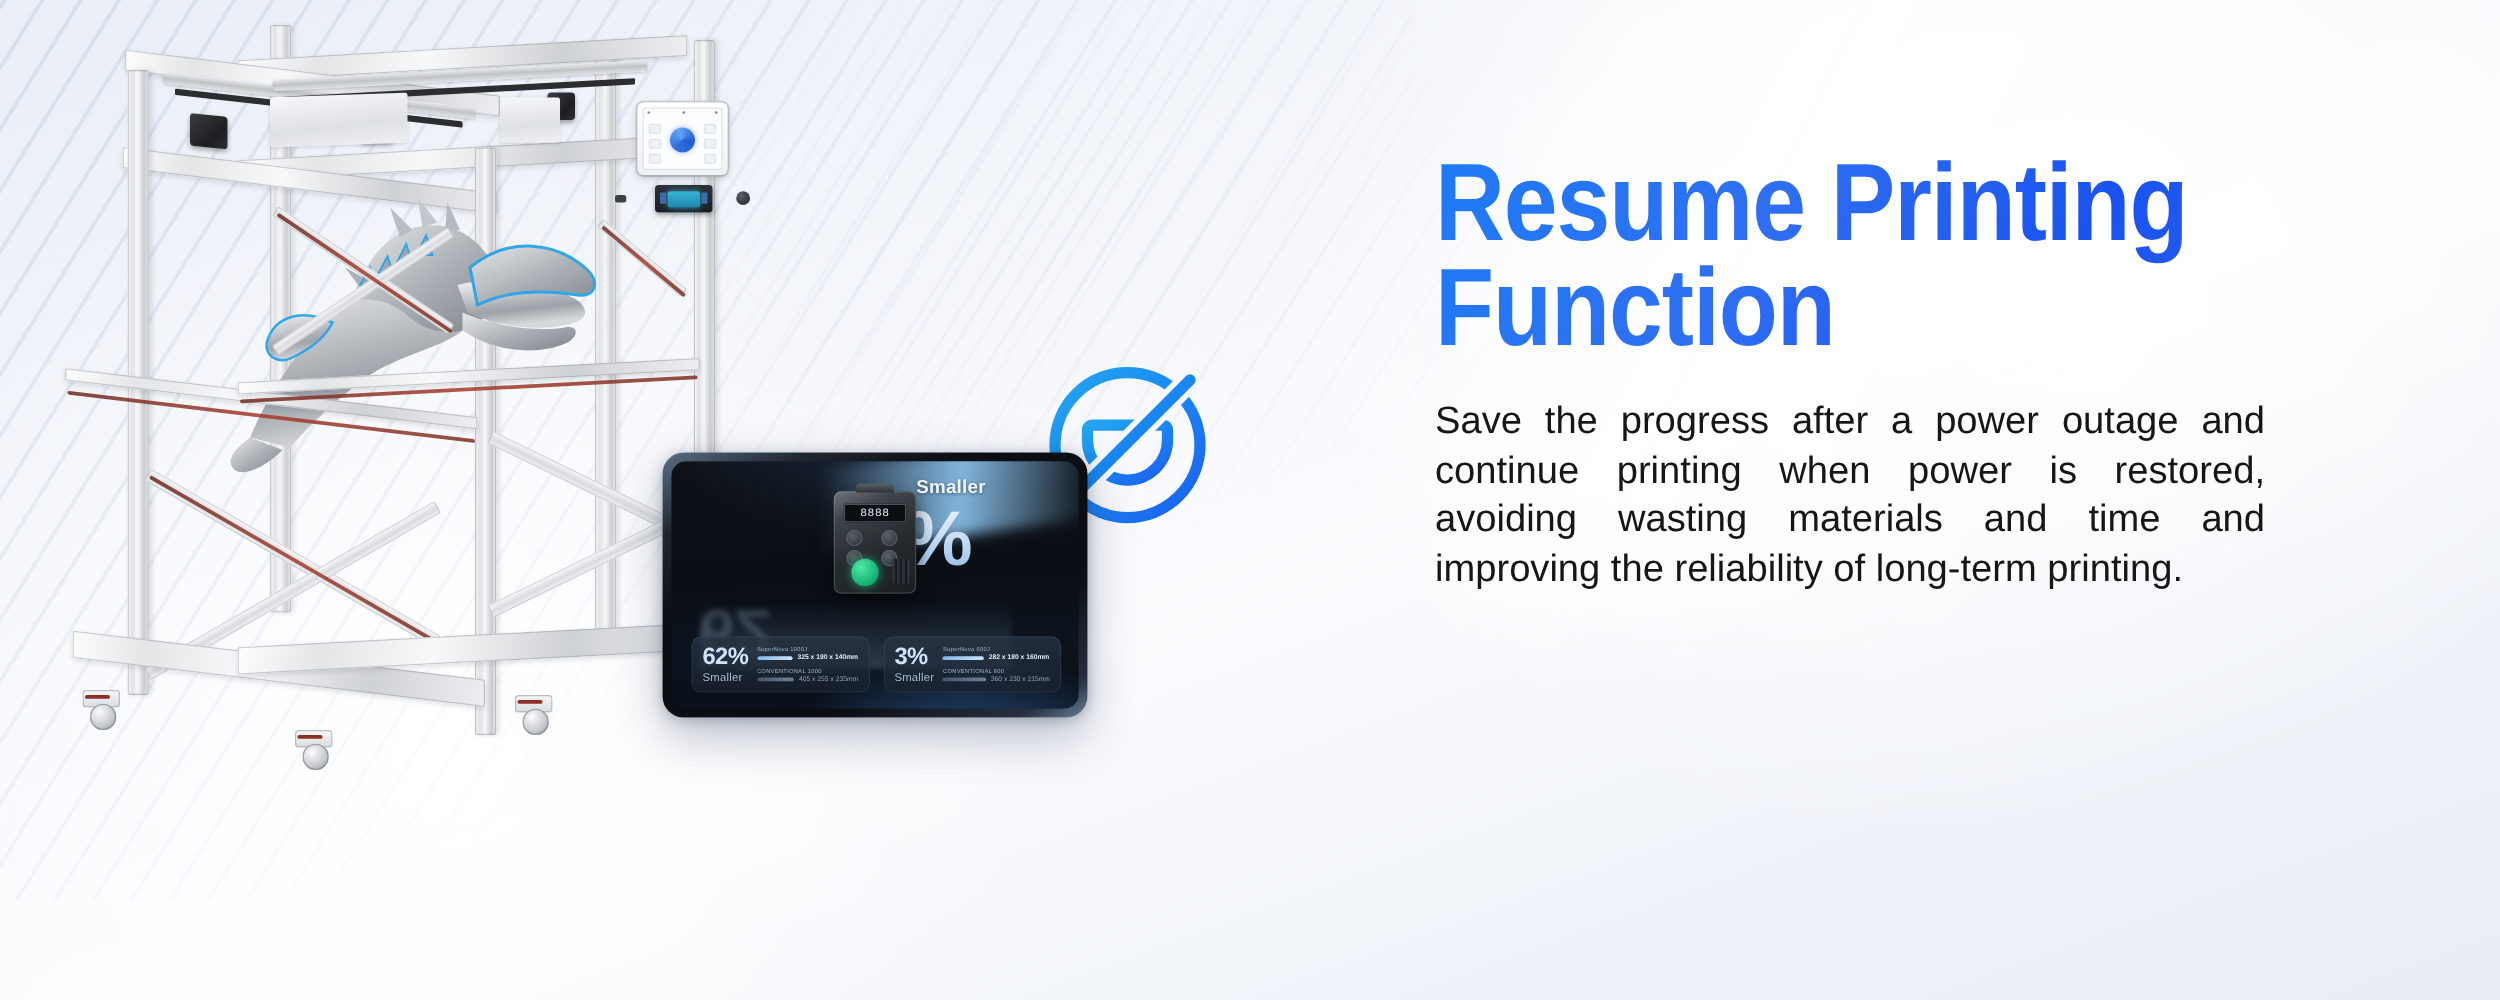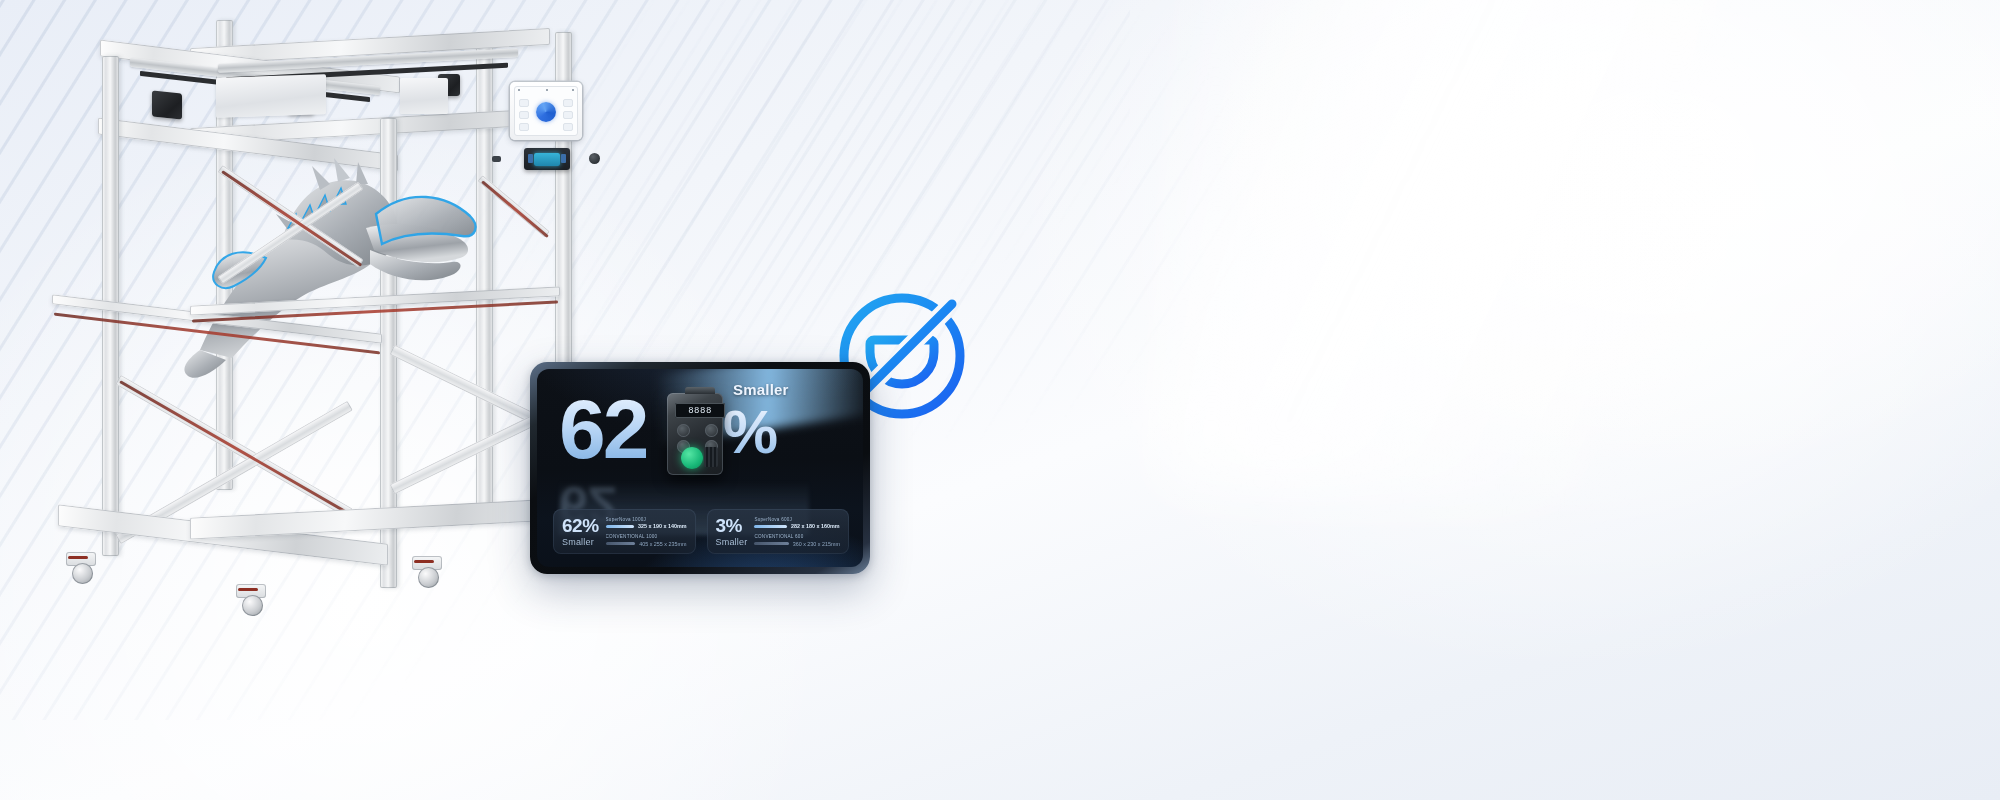--- a/index.html
+++ b/index.html
@@ -155,21 +155,21 @@
     font-size:62px; font-weight:bold; line-height:1;
     background:linear-gradient(180deg,#f0f6ff 0%,#c5dcf7 50%,#8ab8e6 100%);
     -webkit-background-clip:text; background-clip:text; color:transparent;
   }
   #smaller-label {
     position:absolute; left:196px; top:12px; color:#eef5ff; font-size:15px; font-weight:bold;
     letter-spacing:.2px; text-shadow:0 1px 3px rgba(0,0,0,.5);
   }
   
   #power-station {
-    position:absolute; left:130px; top:24px; width:56px; height:82px;
+    position:absolute; left:130px; top:24px; width:66px; height:82px;
     border-radius:6px;
     background:linear-gradient(155deg,#6e757c 0%,#3e4449 22%,#262b30 55%,#1a1e22 100%);
     box-shadow:0 6px 14px rgba(0,0,0,.55), 0 0 0 1px rgba(160,175,190,.28) inset;
     text-align:center;
   }
   #power-station .ps-handle{position:absolute;left:18px;top:-6px;width:30px;height:7px;border-radius:3px 3px 0 0;
      background:linear-gradient(180deg,#5b6369,#2a2f34);}
   #power-station .ps-disp{position:absolute;left:8px;top:10px;width:50px;height:15px;border-radius:2px;
      background:#0b0f13;box-shadow:0 0 0 1px #4b5359 inset;display:flex;align-items:center;justify-content:center;}
   #power-station .ps-disp span{font-family:"Liberation Mono",monospace;font-size:9px;color:#dfe9f2;letter-spacing:.5px;}
@@ -393,21 +393,20 @@
         </g>
       </g>
       <line x1="28" y1="124" x2="130" y2="22" stroke="url(#gIcon)" stroke-width="9" stroke-linecap="round"></line>
     </svg>
   </div>
 
   <div id="tablet">
     <div id="tablet-screen">
       <div id="tablet-glint"></div>
 
-      <div id="big-number">62</div>
       <div id="big-pct">%</div>
       <div id="smaller-label">Smaller</div>
 
       <div id="power-station">
         <div class="ps-handle"></div>
         <div class="ps-disp">
           <span>8888</span>
         </div>
         <div class="ps-port" style="left:10px;top:31px;"></div>
         <div class="ps-port" style="left:38px;top:31px;"></div>
@@ -466,14 +465,19 @@
                 <div class="bar-val dim">360 x 230 x 215mm</div>
               </div>
             </div>
           </div>
         </div>
 
       </div>
     </div>
   </div>
 
+  <div id="copy">
+    <h1 id="headline">Resume Printing
+Function</h1>
+    <p id="subcopy">Save the progress after a power outage and continue printing when power is restored, avoiding wasting materials and time and improving the reliability of long-term printing.</p>
+  </div>
 
 </div>
 
 </body></html>

